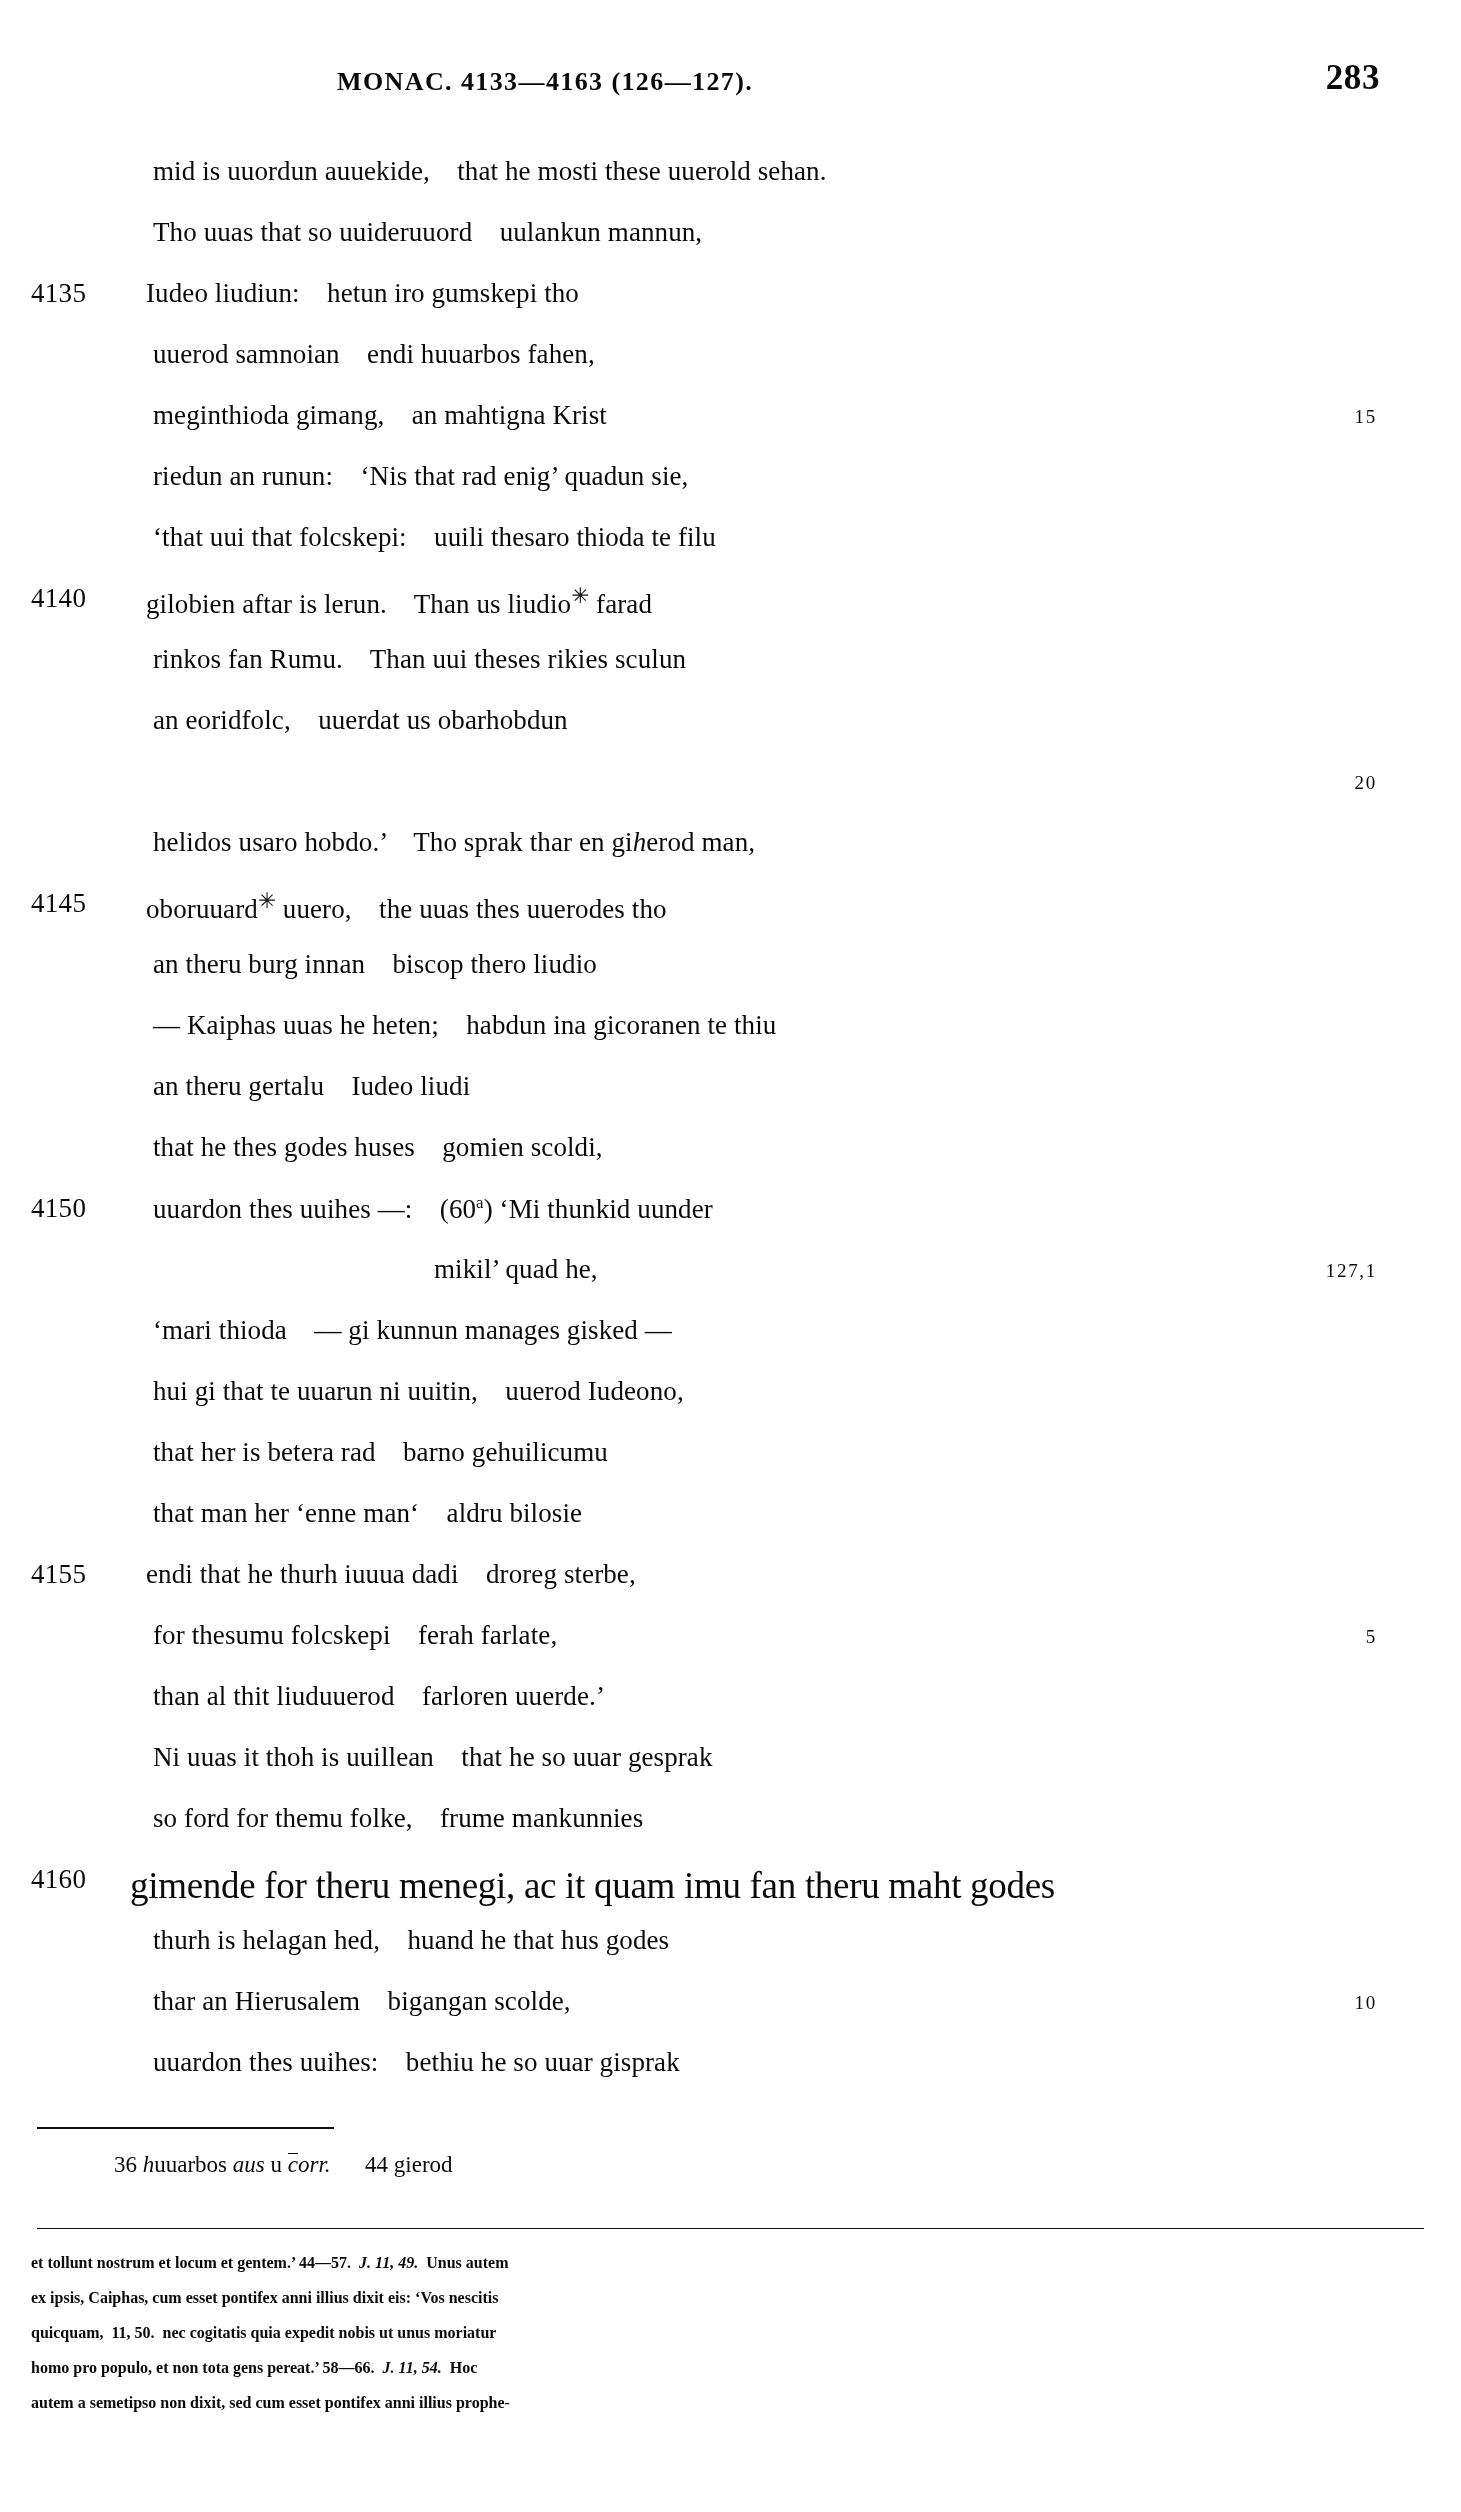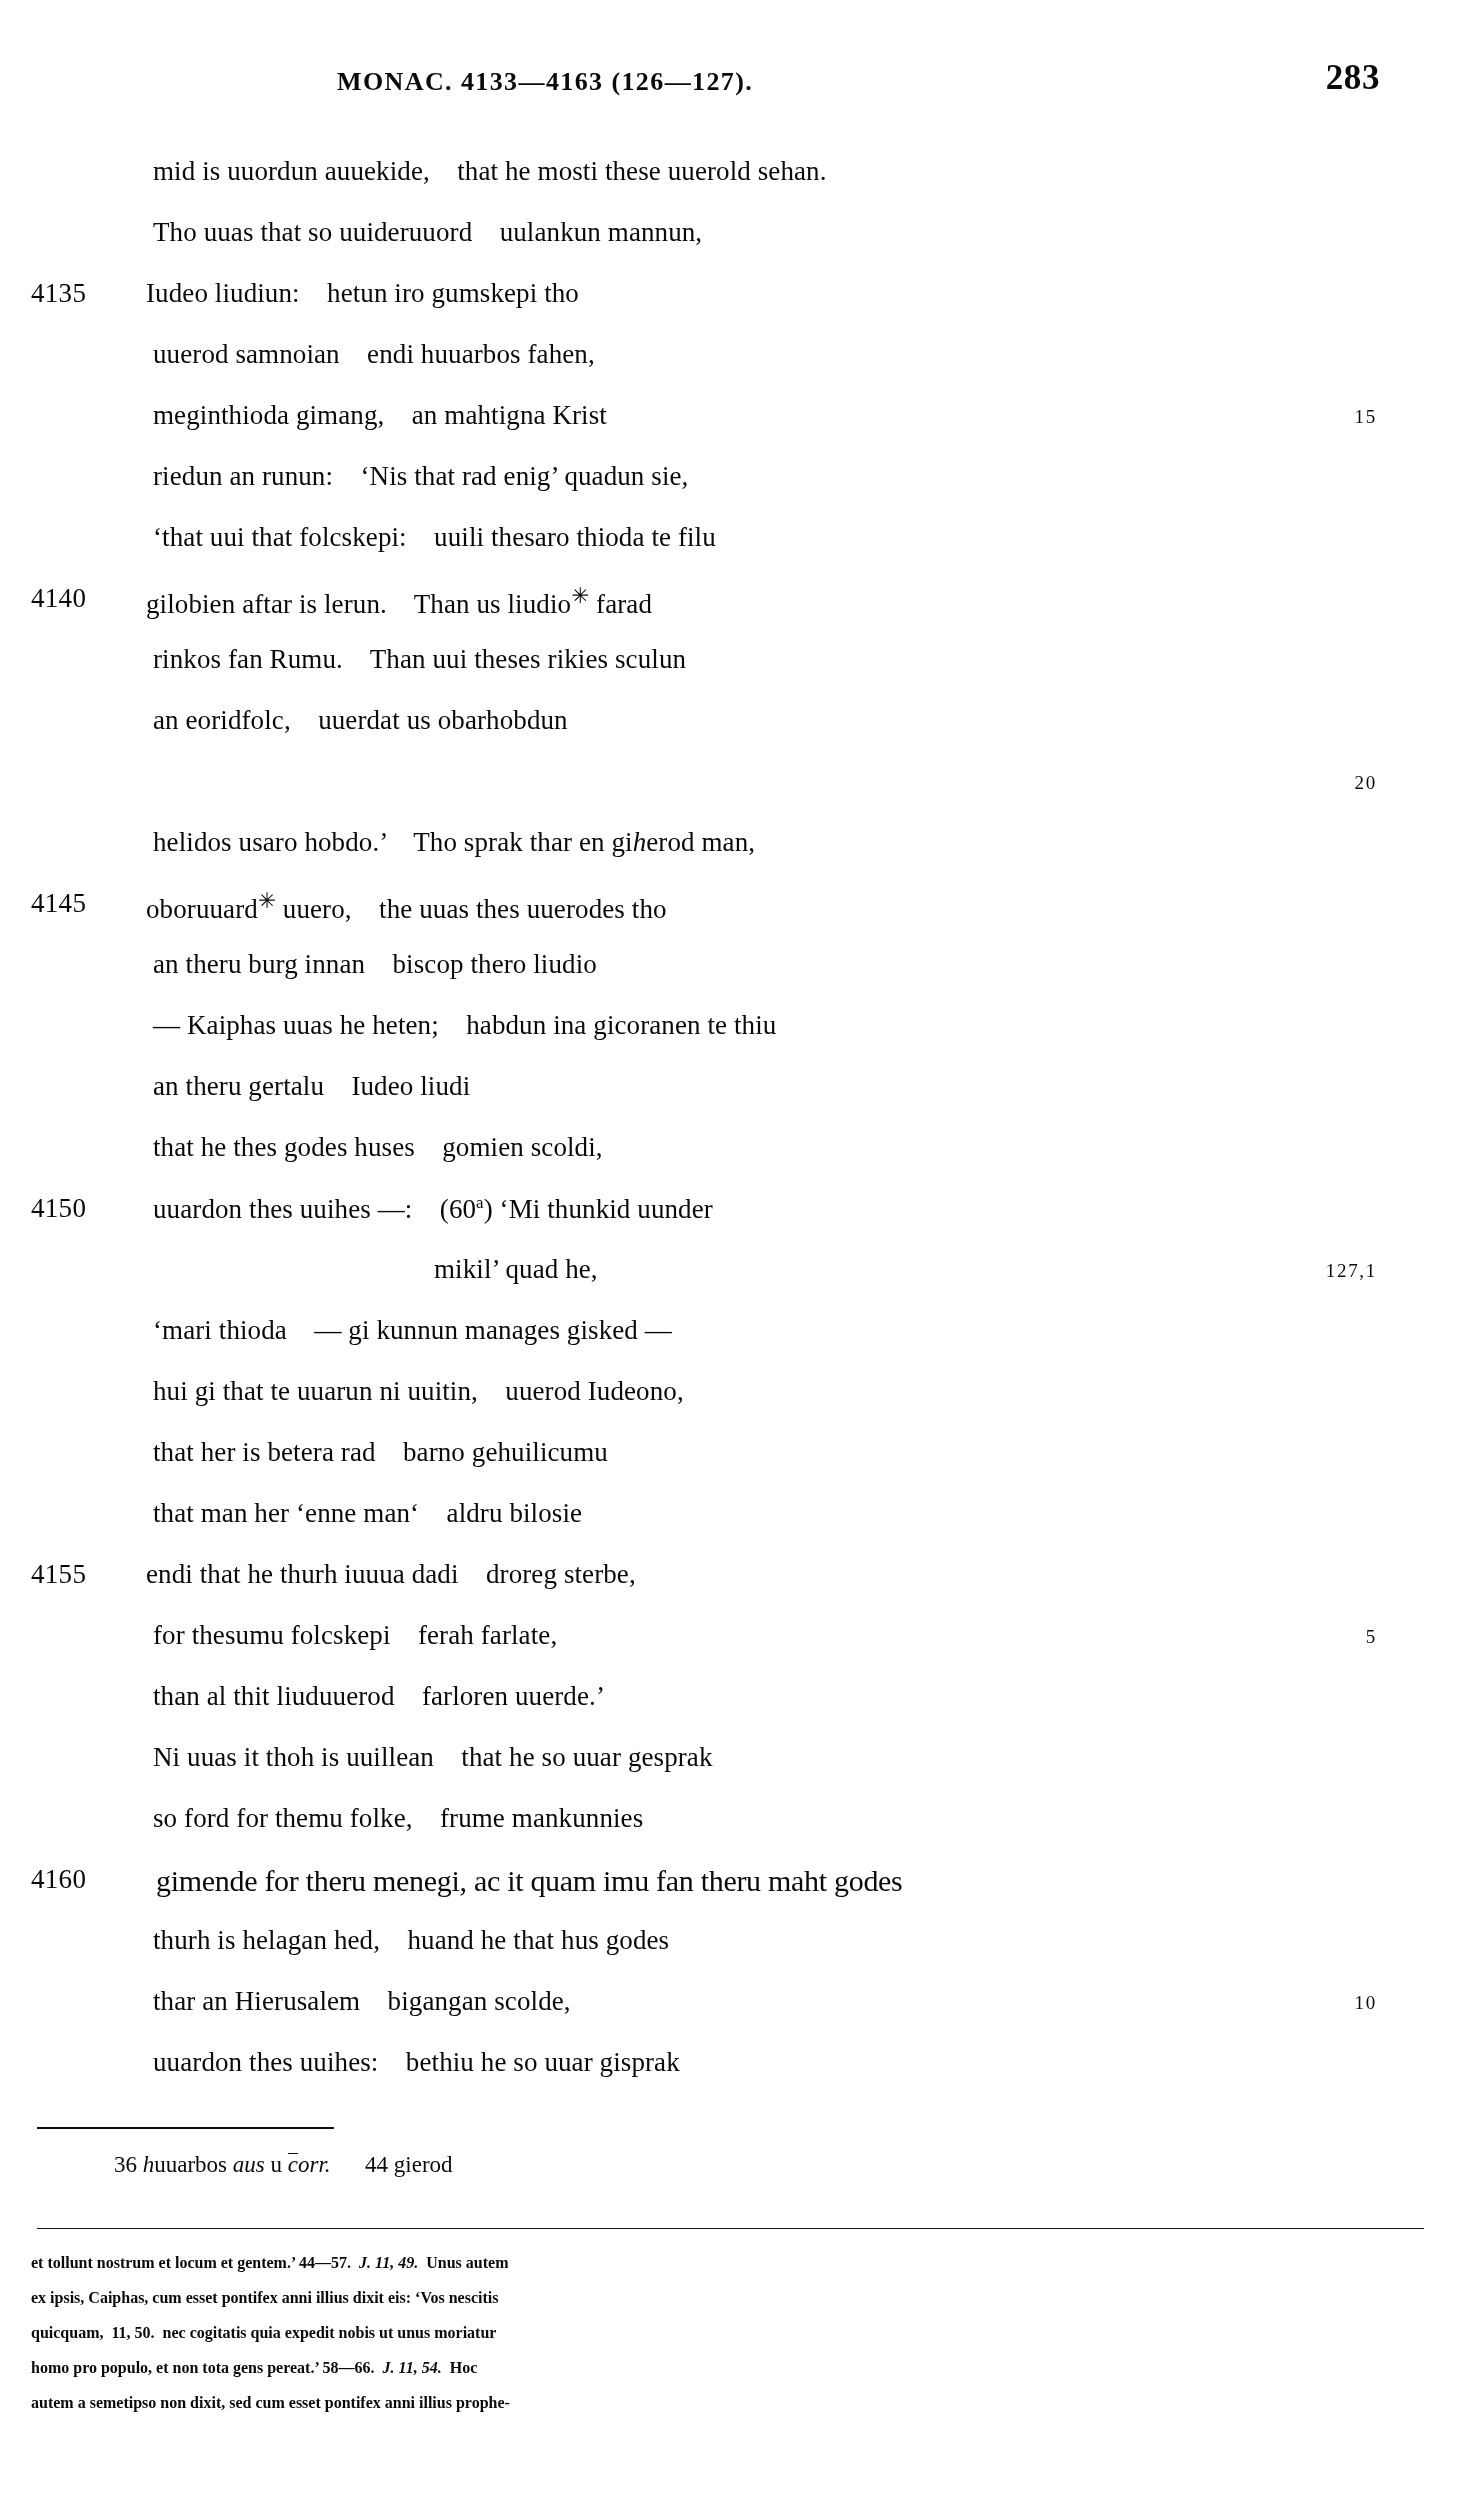--- a/index.html
+++ b/index.html
@@ -41,21 +41,21 @@
     width:96px; text-align:left;
     font-size:27px; letter-spacing:0.3px;
   }
   .vtext {
     position:absolute; left:146px; top:2.3px;
     font-size:27px;
     letter-spacing:0.1px;
   }
   .vtext.indent2 { left:153px; }
   .vtext.deep { left:434px; }
-  .vtext.tight { left:156px; letter-spacing:-0.3px; font-size:30px; }
+  .vtext.tight { left:130px; letter-spacing:-0.3px; font-size:37px; }
   .rnum {
     position:absolute; right:85px; top:8px;
     font-size:19px; letter-spacing:1.7px;
   }
   .ital { font-style:italic; }
   .sup { font-size:0.62em; vertical-align:super; }
   .star { font-size:0.8em; vertical-align:super; letter-spacing:0; }
   .ovl { border-top:1.1px solid #0a0a0a; padding-top:0px; display:inline-block; line-height:0.95; }
 
   

